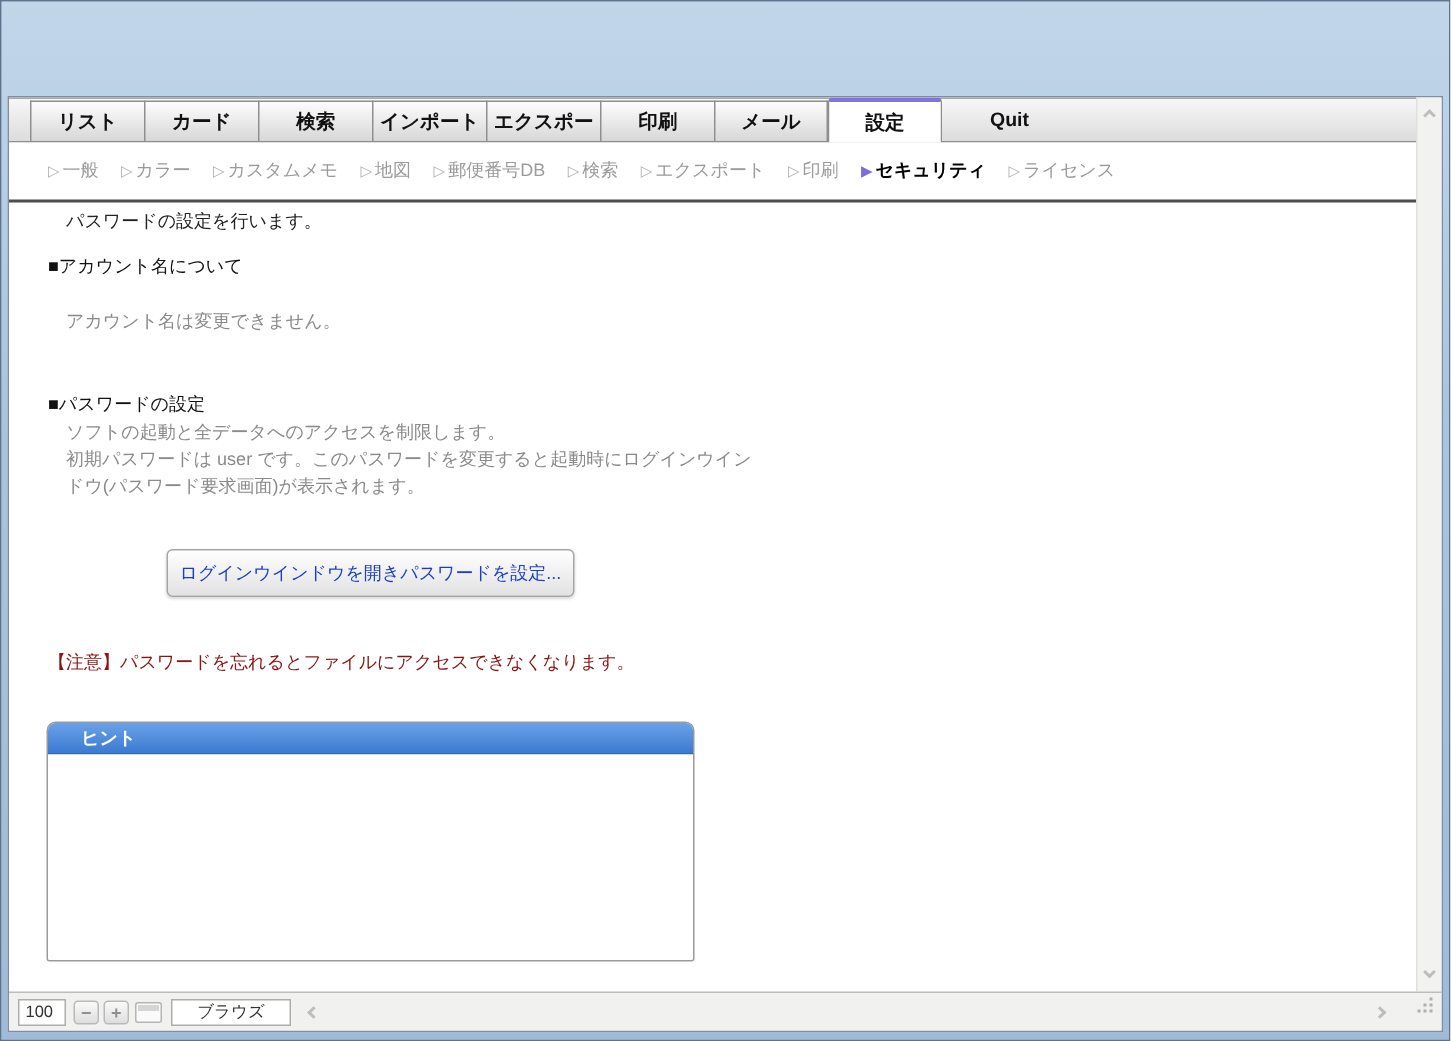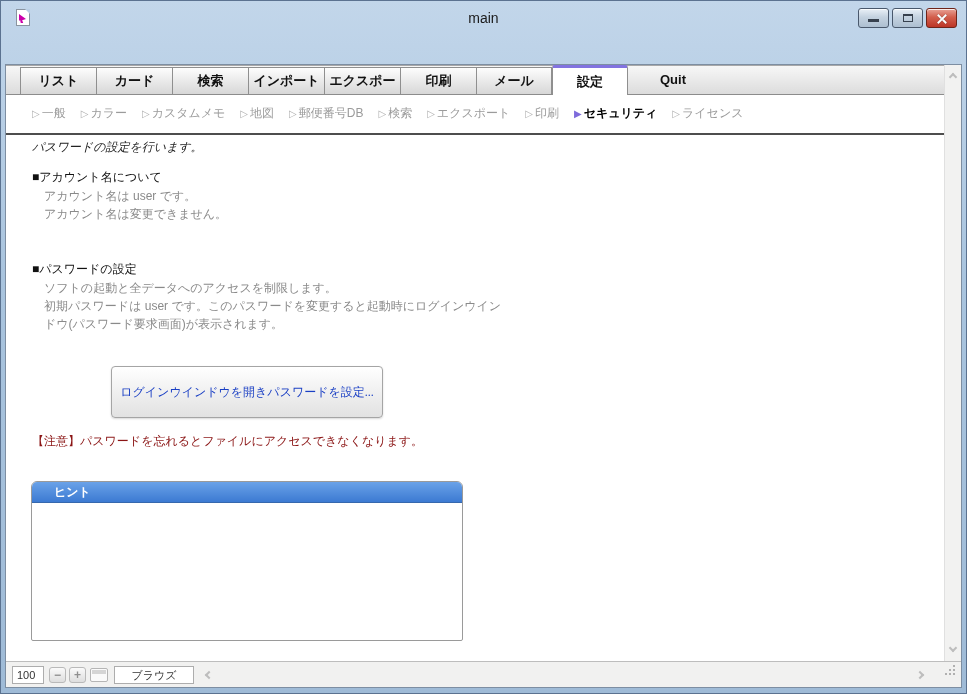--- a/index.html
+++ b/index.html
@@ -101,31 +101,31 @@
   .subnav {
     position:absolute; top:10px; left:26px; right:6px;
     display:flex; gap:15px; white-space:nowrap; font-size:12px;
   }
   .subnav-item { color:#9b9b9b; }
   .subnav-item .tri { color:#b0b0b0; font-size:10px; margin-right:2px; }
   .subnav-item.active { color:#000; font-weight:bold; }
   .subnav-item.active .tri { color:#7e6bdb; }
   .subnav-rule { position:absolute; top:38px; left:0; right:0; height:2px; background:#4d4d4d; }
 
-  .intro { position:absolute; top:44px; left:26px; color:#222;font-style:italic; }
+  .intro { position:absolute; top:44px; left:38px; color:#222; }
 
   .sec-heading { position:absolute; left:26px; color:#111; }
   .sec-line    { position:absolute; left:38px; color:#8a8a8a; line-height:18px; }
 
   .pw-button {
-    position:absolute; left:105px; top:271px; width:272px; height:52px;
+    position:absolute; left:105px; top:271px; width:272px; height:32px;
     border:1px solid #a5a5a5; border-radius:4px;
     background:linear-gradient(#ffffff,#ededed 60%,#e2e2e2);
     box-shadow:0 1px 2px rgba(0,0,0,.15);
-    color:#1a3fc4; font-size:12px; font-family:Liberation Serif, serif; cursor:pointer;
+    color:#1a3fc4; font-size:12px; font-family:Liberation Sans, sans-serif; cursor:pointer;
   }
 
   .warning { position:absolute; left:26px; top:338px; color:#8b1515;text-align:right; }
 
   .hint-box {
     position:absolute; left:25px; top:386px; width:432px; height:160px;
     border:1px solid #9a9a9a; border-radius:6px 6px 2px 2px; background:#fff;
   }
   .hint-header {
     height:21px; line-height:20px; padding-left:22px;
@@ -165,36 +165,20 @@
   .collapse-left  { position:absolute; left:200px; top:10px; transform:rotate(-135deg); }
   .collapse-right { position:absolute; right:38px; top:10px; transform:rotate(45deg); }
   .grip { position:absolute; right:14px; bottom:12px; width:2px; height:2px; background:#b0b0b0;
     box-shadow:8px 0 #b0b0b0, 8px -4px #b0b0b0, 8px -8px #b0b0b0, 4px 0 #b0b0b0, 4px -4px #b0b0b0, 0 0 #b0b0b0; }
 </style>
 </head>
 <body>
 
 <div class="window">
 
-  <div class="titlebar">
-    <span class="app-icon"></span>
-    <div class="title">main</div>
-    <div class="win-controls">
-      <div class="win-btn">
-          <span class="bar"></span>
-        </div>
-      <div class="win-btn">
-          <span class="sq"></span>
-        </div>
-      <div class="win-btn close">
-          <span class="x1"></span>
-          <span class="x2"></span>
-        </div>
-    </div>
-  </div>
 
   <div class="frame">
 
     <div class="tabstrip">
       <div class="tab">リスト</div>
       <div class="tab">カード</div>
       <div class="tab">検索</div>
       <div class="tab">インポート</div>
       <div class="tab">エクスポート</div>
       <div class="tab">印刷</div>
@@ -224,21 +208,20 @@
         <span class="subnav-item"><span class="tri">▷</span><span>エクスポート</span></span>
         <span class="subnav-item"><span class="tri">▷</span><span>印刷</span></span>
         <span class="subnav-item active"><span class="tri">▶</span><span>セキュリティ</span></span>
         <span class="subnav-item"><span class="tri">▷</span><span>ライセンス</span></span>
       </div>
       <div class="subnav-rule"></div>
 
       <div class="intro">パスワードの設定を行います。</div>
 
       <div class="sec-heading" style="top:74px;">■アカウント名について</div>
-      <div class="sec-line" style="top:92px;">アカウント名は user です。</div>
       <div class="sec-line" style="top:110px;">アカウント名は変更できません。</div>
 
       <div class="sec-heading" style="top:166px;">■パスワードの設定</div>
       <div class="sec-line" style="top:184px;">ソフトの起動と全データへのアクセスを制限します。</div>
       <div class="sec-line" style="top:202px;">初期パスワードは  user です。このパスワードを変更すると起動時にログインウイン</div>
       <div class="sec-line" style="top:220px;">ドウ(パスワード要求画面)が表示されます。</div>
 
       <button class="pw-button">ログインウインドウを開きパスワードを設定...</button>
 
       <div class="warning">【注意】パスワードを忘れるとファイルにアクセスできなくなります。</div>

